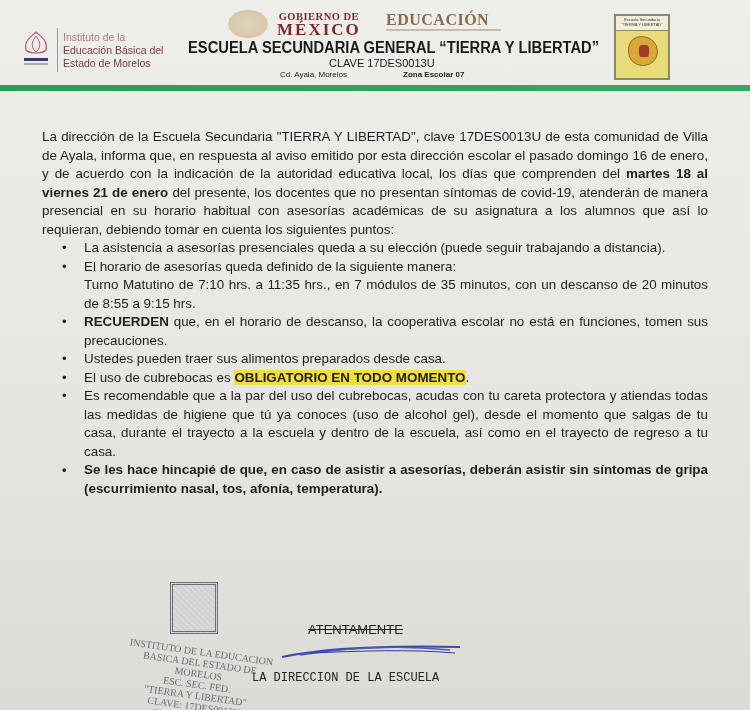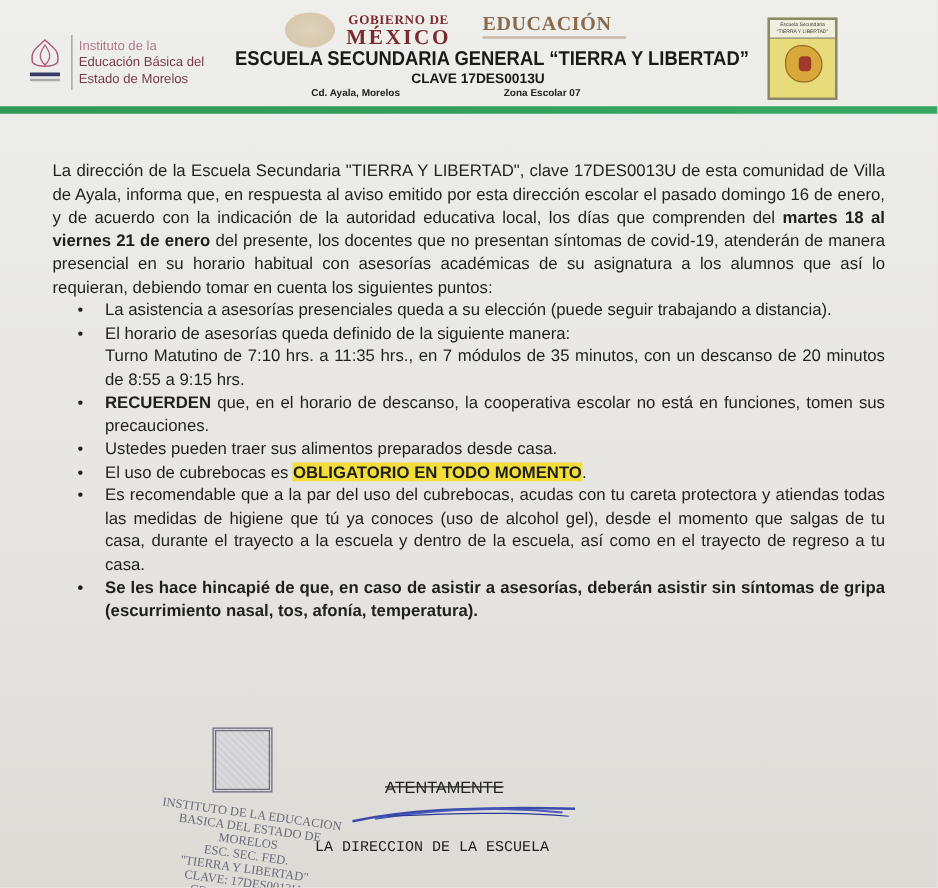--- a/index.html
+++ b/index.html
@@ -20,22 +20,22 @@
     .iebem-divider { position: absolute; left: 57px; top: 28px; width: 1px; height: 44px; background: #999; }
     .iebem-text { position: absolute; left: 63px; top: 31px; font-size: 10.5px; line-height: 13px; color: #7a3a4a; }
     .iebem-text .l1 { color: #b07a8a; }
     .gob-seal { position: absolute; left: 228px; top: 10px; width: 40px; height: 28px; border-radius: 50%; background: radial-gradient(#d9c7a8, #c7b08a); opacity: .7; }
     .gob-text { position: absolute; left: 277px; top: 11px; font-family: "Liberation Serif", serif; color: #7a2a30; font-weight: bold; text-align: center; }
     .gob-text .g1 { font-size: 10.5px; letter-spacing: 0.5px; line-height: 11px; }
     .gob-text .g2 { font-size: 17px; letter-spacing: 2px; line-height: 16px; }
     .edu-text { position: absolute; left: 386px; top: 11px; font-family: "Liberation Serif", serif; color: #8a6a4a; font-weight: bold; font-size: 16px; letter-spacing: 0.5px; }
     .edu-sub { position: absolute; left: 386px; top: 29px; width: 115px; height: 2px; background: #c9b9a9; }
     .school-name { position: absolute; left: 188px; top: 39px; font-size: 16px; font-weight: bold; color: #1a1a1a; transform: scaleX(0.92); transform-origin: left; white-space: nowrap; }
-    .school-clave { position: absolute; left: 329px; top: 57px; font-size: 11px; font-weight: bold; color: #1a1a1a; }
-    .school-city { position: absolute; left: 249px; top: 70px; font-size: 8px; font-weight: bold; color: #222; }
+    .school-clave { position: absolute; left: 329px; top: 57px; font-size: 11px; font-weight: normal; color: #1a1a1a; }
+    .school-city { position: absolute; left: 280px; top: 70px; font-size: 8px; font-weight: normal; color: #222; }
     .school-zona { position: absolute; left: 403px; top: 70px; font-size: 8px; font-weight: bold; color: #222; }
     .school-shield { position: absolute; left: 614px; top: 14px; width: 56px; height: 66px; border: 2px solid #8a8a6a; background: #e8dc7a; }
     .shield-top { position: absolute; left: 0; top: 0; width: 100%; height: 15px; background: #f0eedd; border-bottom: 1px solid #8a8a6a; font-size: 4px; text-align: center; color: #333; line-height: 5px; padding-top: 1px; }
     .shield-map { position: absolute; left: 12px; top: 20px; width: 30px; height: 30px; border-radius: 45% 55% 50% 50%; background: #d9a83a; border: 1px solid #9a6a2a; }
     .shield-map::after { content: ""; position: absolute; left: 10px; top: 8px; width: 10px; height: 12px; background: #a03a2a; border-radius: 30%; }
     .green-bar { position: absolute; left: 0; top: 85px; width: 750px; height: 6px; background: linear-gradient(90deg, #2e9a55, #37a862); }
 
     
     .date { position: absolute; right: 28px; top: 99px; font-size: 13.5px; color: #222; }
     .doc { position: absolute; left: 42px; top: 128px; width: 700px; font-size: 13.4px; line-height: 18.5px; color: #1f1f1f; }

